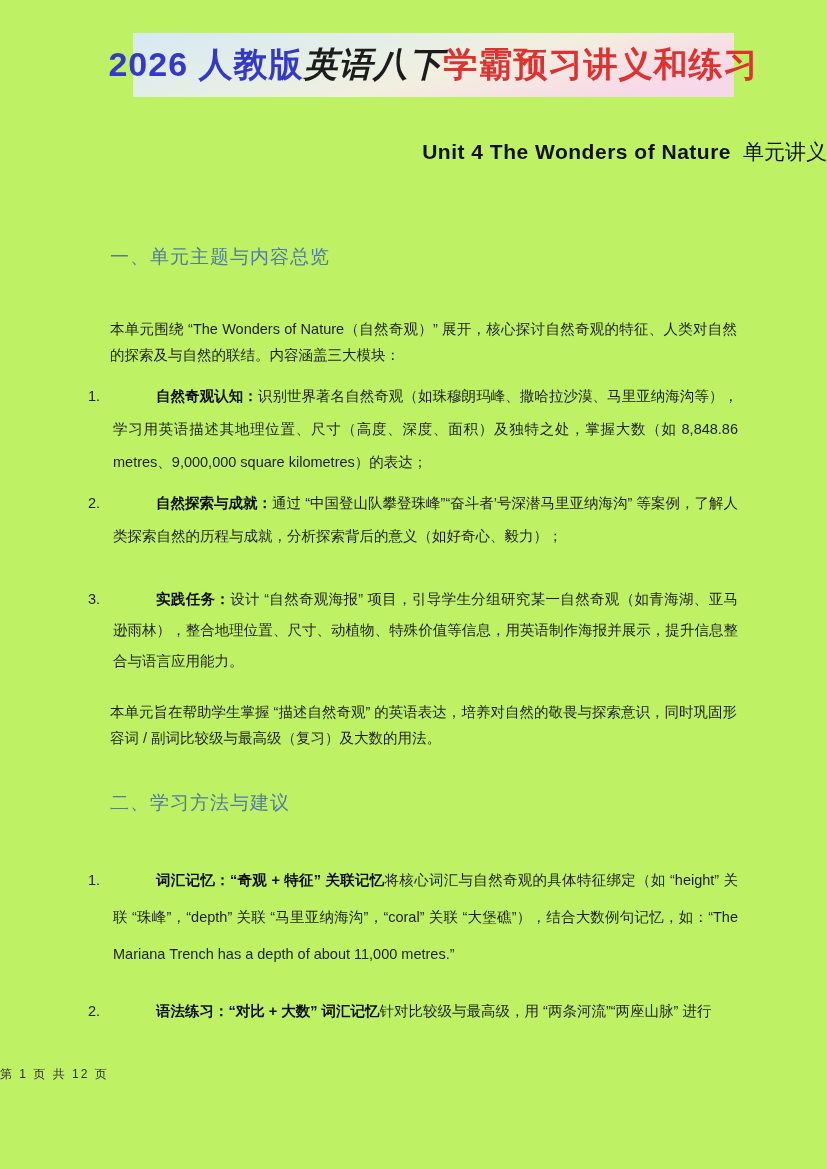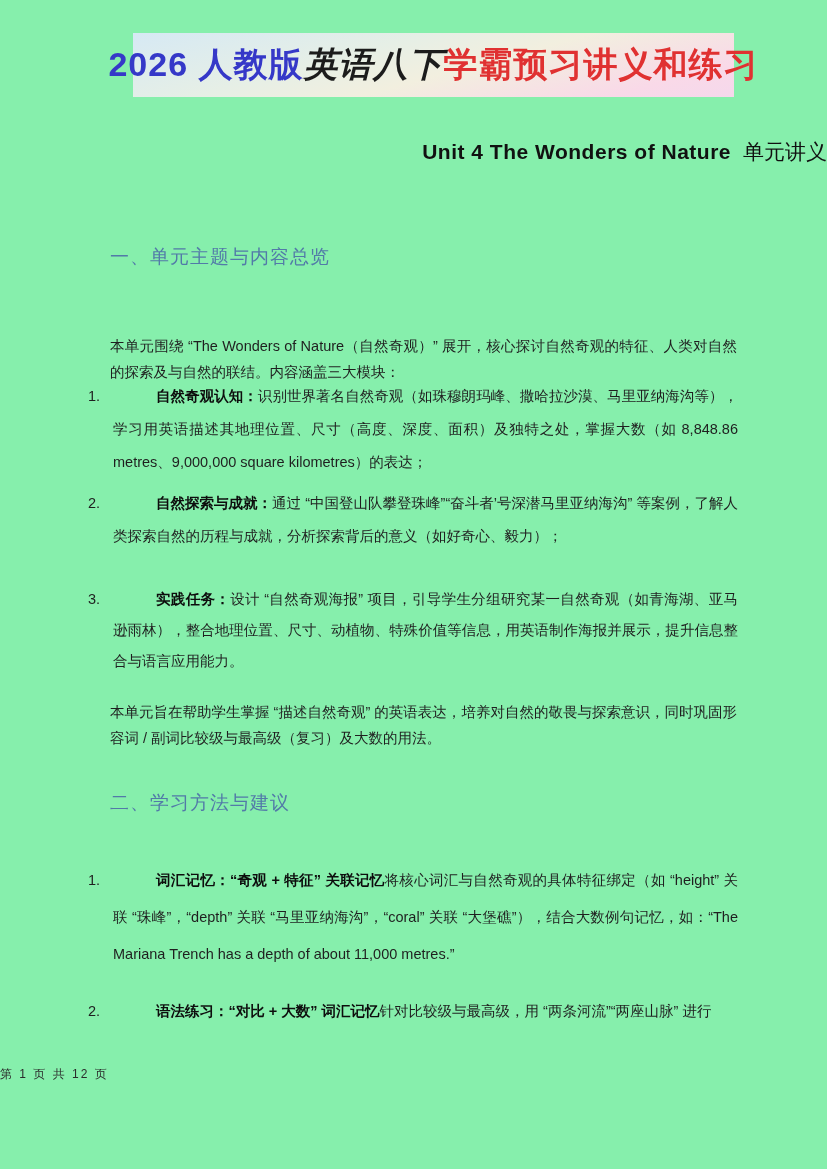--- a/index.html
+++ b/index.html
@@ -1,20 +1,20 @@
 <!DOCTYPE html>
 <html><head>
 <meta charset="utf-8">
 <style>
   html,body { margin:0; padding:0; background:#ffffff; }
   .page {
     position: relative;
     width: 827px;
     height: 1169px;
-    background: #86efac;
+    background: #bef264;
     overflow: hidden;
     font-family: "Liberation Sans", "DejaVu Sans", sans-serif;
     color: #1f1f1f;
   }
   .banner {
     position: absolute;
     left: 133px; top: 33px;
     width: 601px; height: 64px;
     display: flex; align-items: center; justify-content: center;
     background: linear-gradient(165deg, #d6e9f4 0%, #e6efe6 35%, #f2efdf 55%, #f9d9e8 85%, #f5d8ec 100%);
@@ -79,21 +79,21 @@
     position: absolute;
     left: 0; top: 1066px;
     width: 100%;
     text-align: left;
     font-size: 12px;
     color: #2b2b2b;
     letter-spacing: 2px;
   }
   
   #h-sec1   { top: 244px; }
-  #intro    { top: 318px; }
+  #intro    { top: 301px; }
   #s1-item1 { top: 380px; }
   #s1-item2 { top: 487px; }
   #s1-item3 { top: 584px; }
   #summary  { top: 684px; }
   #h-sec2   { top: 790px; }
   #s2-item1 { top: 862px; }
   #s2-item2 { top: 993px; }
 </style>
 </head>
 <body>

